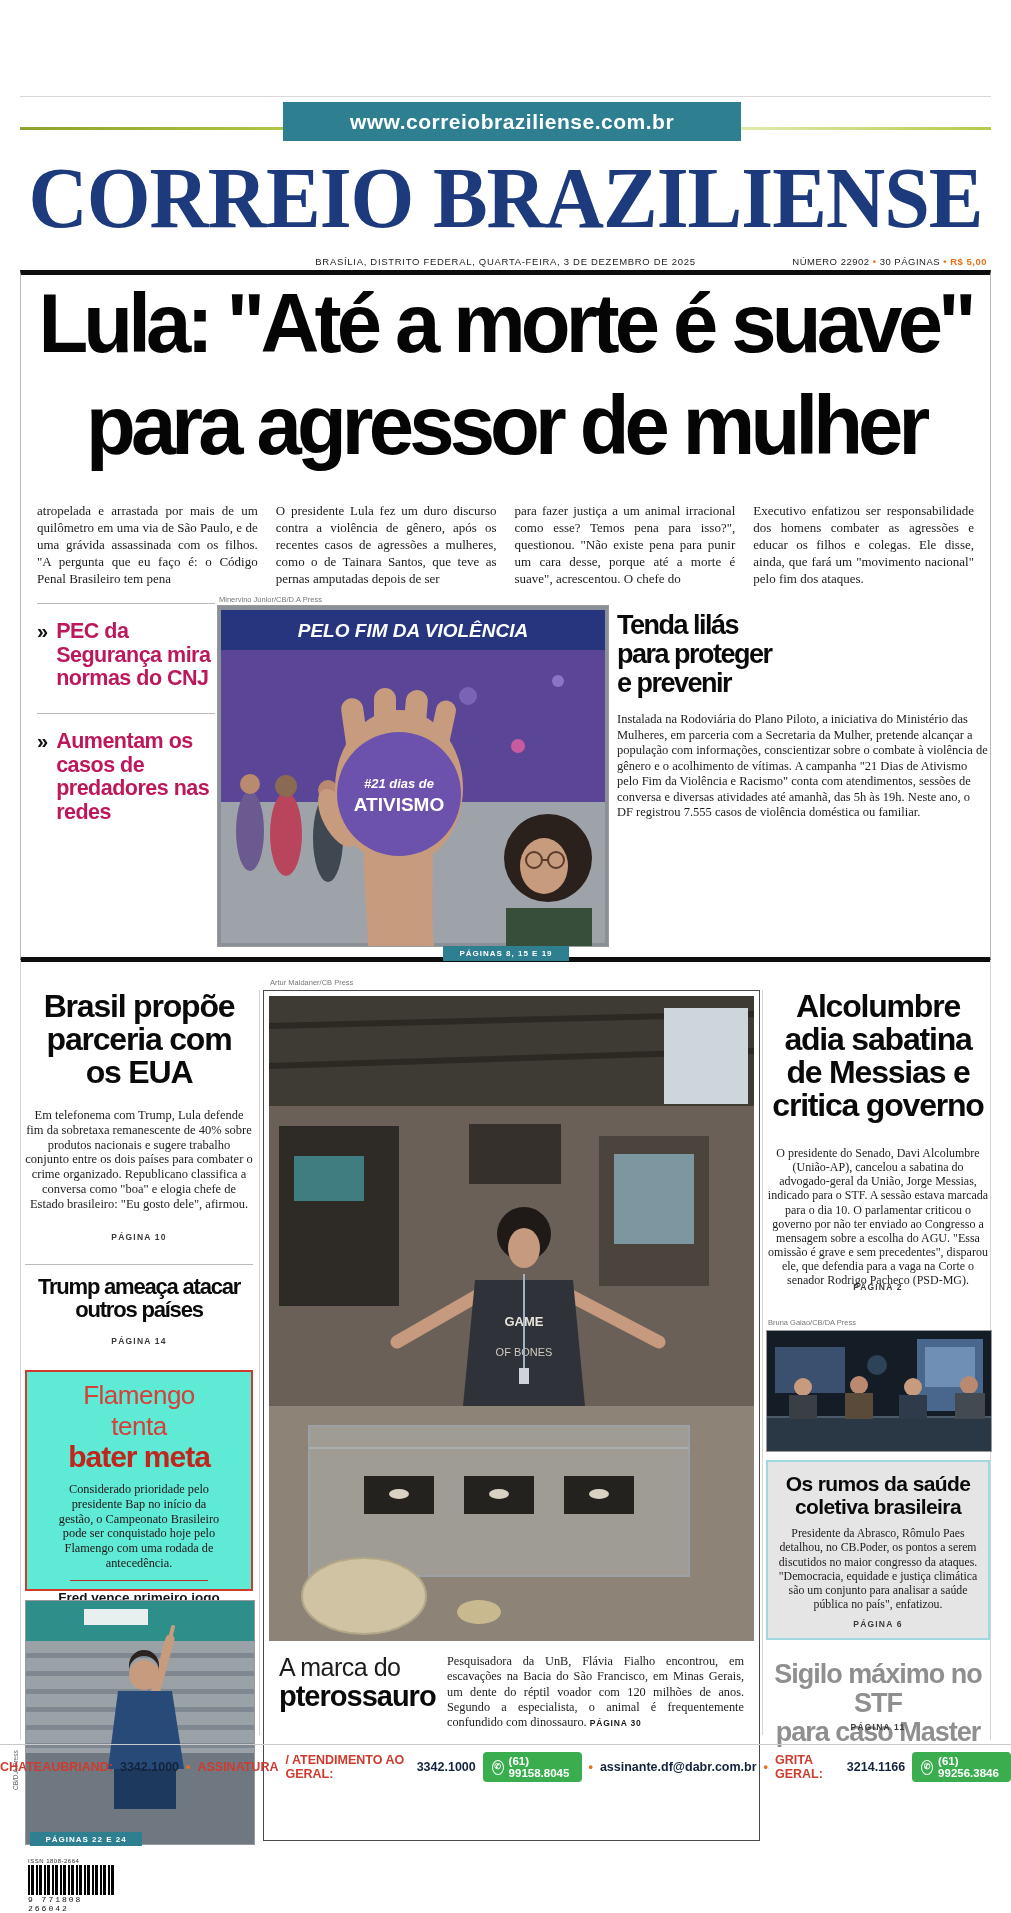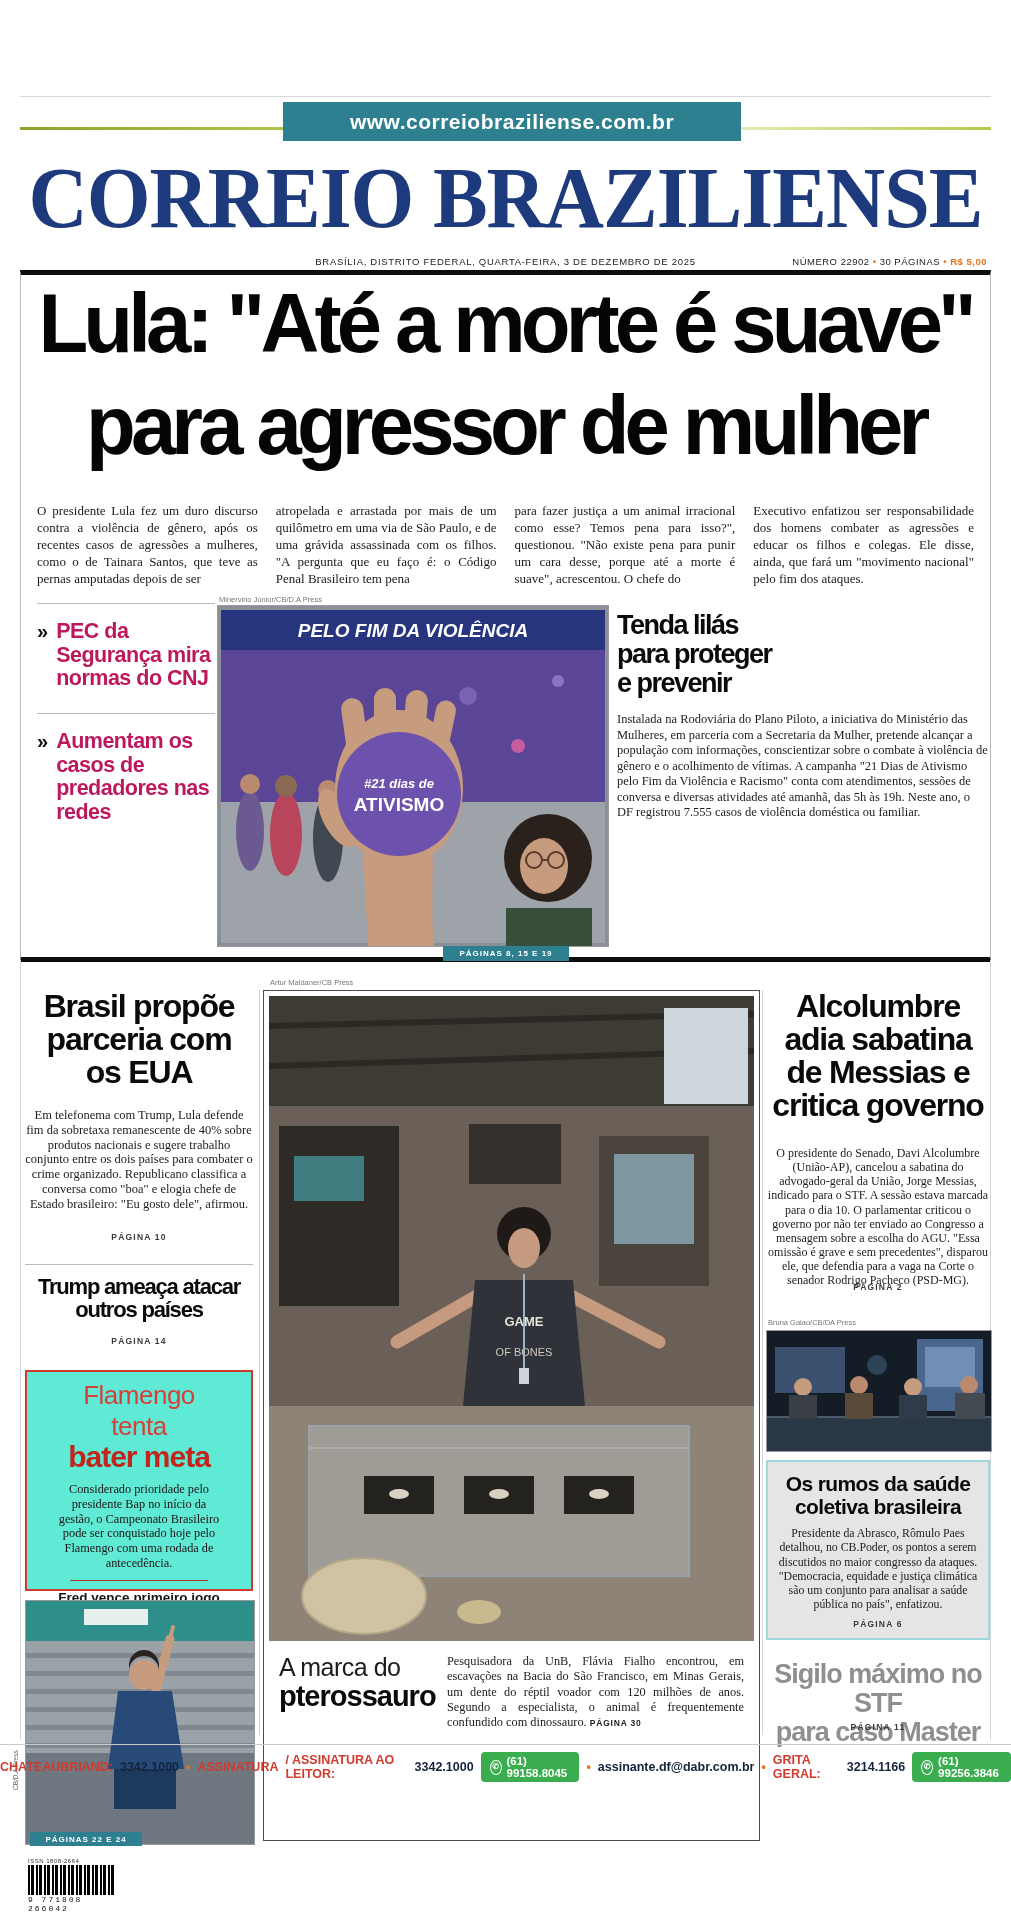--- a/index.html
+++ b/index.html
@@ -112,22 +112,22 @@
     <span>30 PÁGINAS</span>
     <span class="dot">•</span>
     <span class="price">R$ 5,00</span>
   </div>
 
   <div class="abs main-box" style="position:absolute;">
     <div class="abs hl" style="top:6px;left:0;"><span>Lula: "Até a morte é suave"</span></div>
     <div class="abs hl" style="top:108px;left:0;"><span>para agressor de mulher</span></div>
 
     <div class="abs deck">
+      <div class="deck-col">atropelada e arrastada por mais de um quilômetro em uma via de São Paulo, e de uma grávida assassinada com os filhos. "A pergunta que eu faço é: o Código Penal Brasileiro tem pena</div>
       <div class="deck-col">O presidente Lula fez um duro discurso contra a violência de gênero, após os recentes casos de agressões a mulheres, como o de Tainara Santos, que teve as pernas amputadas depois de ser</div>
-      <div class="deck-col">atropelada e arrastada por mais de um quilômetro em uma via de São Paulo, e de uma grávida assassinada com os filhos. "A pergunta que eu faço é: o Código Penal Brasileiro tem pena</div>
       <div class="deck-col">para fazer justiça a um animal irracional como esse? Temos pena para isso?", questionou. "Não existe pena para punir um cara desse, porque até a morte é suave", acrescentou. O chefe do</div>
       <div class="deck-col">Executivo enfatizou ser responsabilidade dos homens combater as agressões e educar os filhos e colegas. Ele disse, ainda, que fará um "movimento nacional" pelo fim dos ataques.</div>
     </div>
 
     <div class="abs rail">
       <hr class="rail-hr">
       <div class="rail-item">
         <span class="rail-bullet">»</span>
         <span class="rail-label">PEC da Segurança mira normas do CNJ</span>
       </div>
@@ -334,21 +334,21 @@
     <div>para caso Master</div>
   </div>
   <div class="abs pagelbl" style="left:766px;top:1722px;width:224px;">PÁGINA 11</div>
 
   <div class="abs hairline" style="left:0;top:1744px;width:1011px;background:#c9c9c9;"></div>
   <div class="abs footer">
     <span class="f-red">CHATEAUBRIAND:</span>
     <span class="f-num">3342.1000</span>
     <span class="f-dot">•</span>
     <span class="f-red">ASSINATURA</span>
-    <span class="f-red">/ ASSINATURA AO LEITOR:</span>
+    <span class="f-red">/ ATENDIMENTO AO GERAL:</span>
     <span class="f-num">3342.1000</span>
     <span class="wa-badge">
       <span class="wa-icon">✆</span>
       <span>(61) 99158.8045</span>
     </span>
     <span class="f-dot">•</span>
     <span class="f-email">assinante.df@dabr.com.br</span>
     <span class="f-dot">•</span>
     <span class="f-red">GRITA GERAL:</span>
     <span class="f-num">3214.1166</span>

